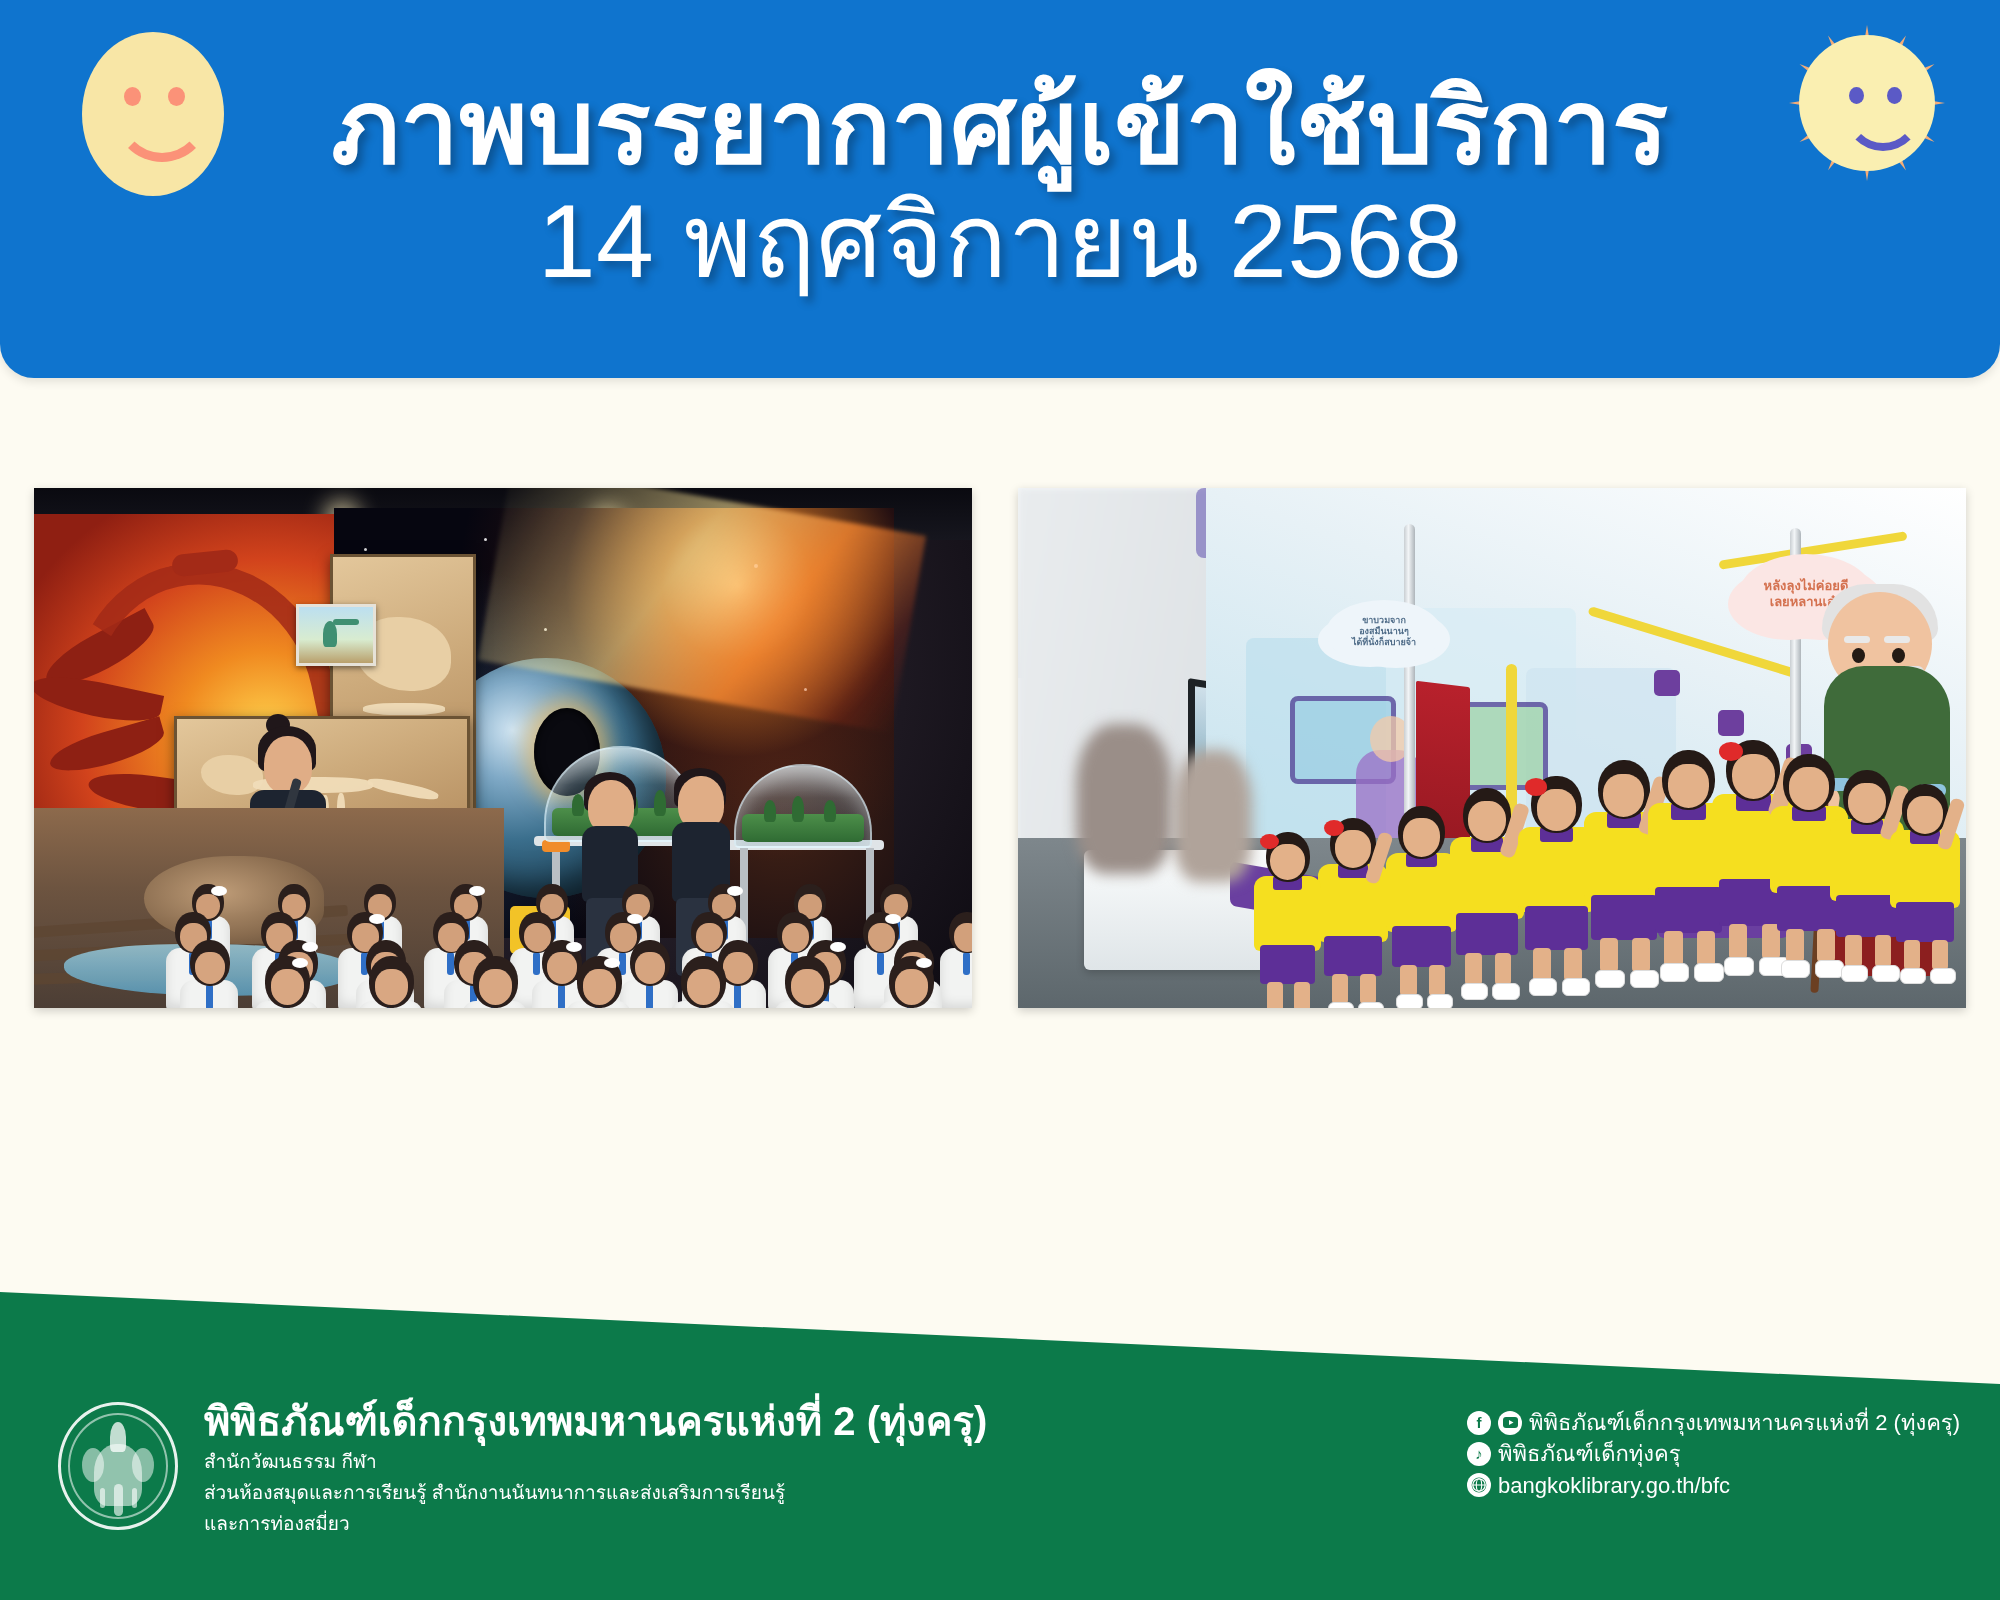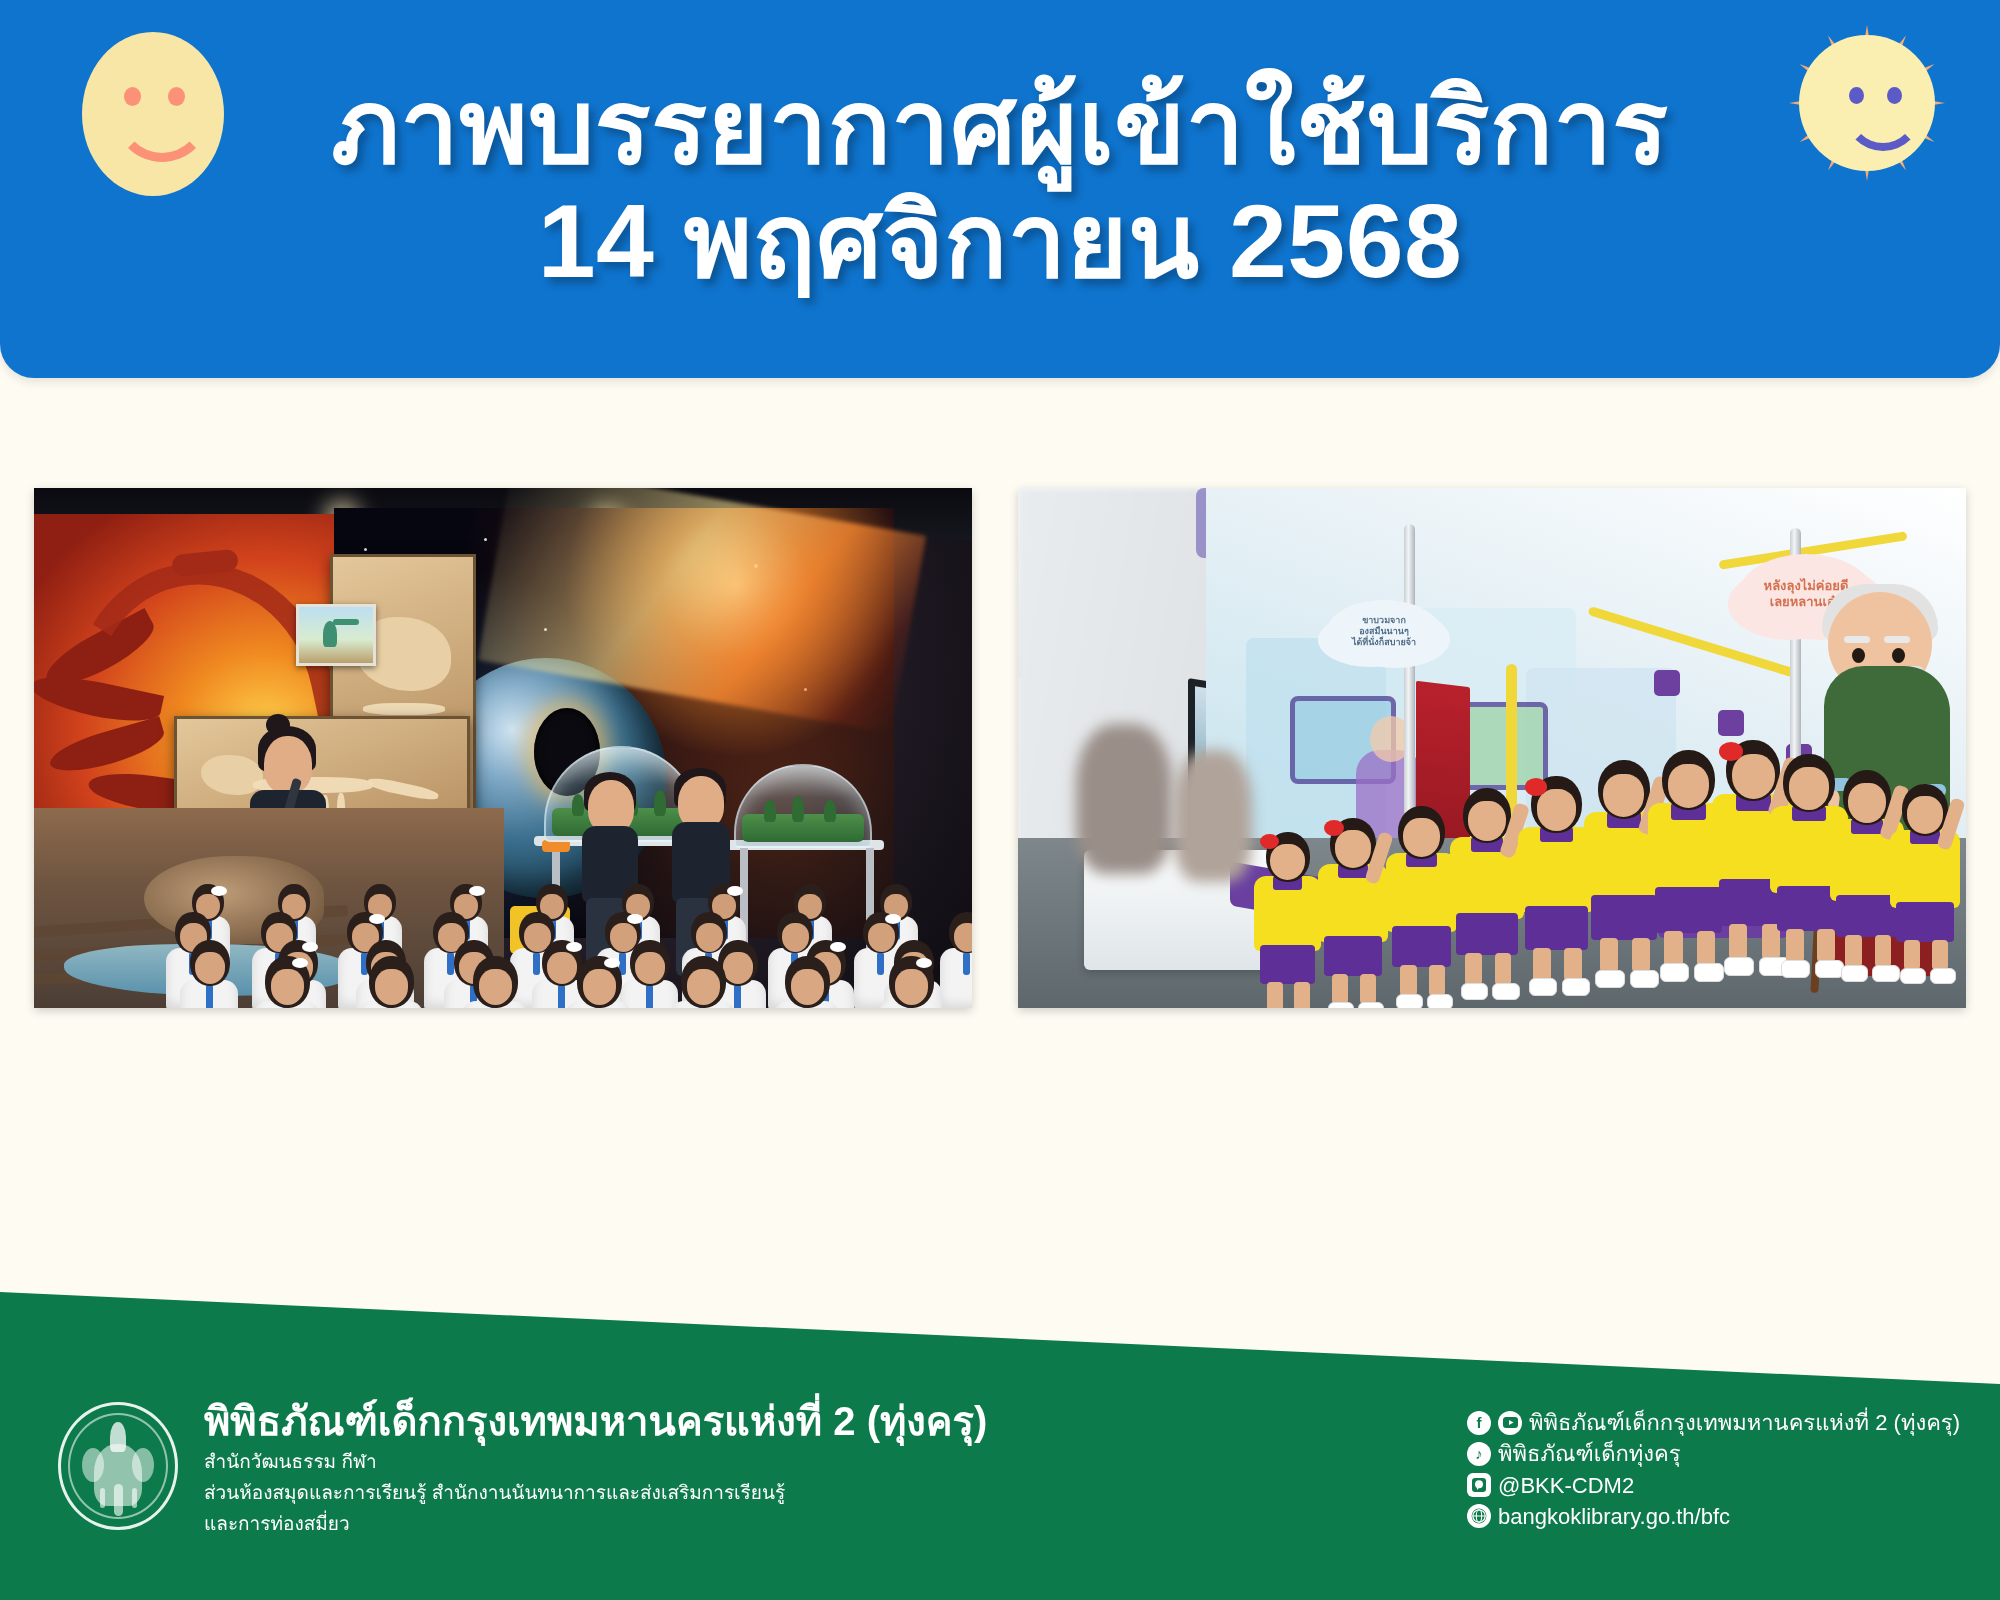--- a/index.html
+++ b/index.html
@@ -28,21 +28,21 @@
     text-align:center;color:#fff;
     text-shadow:5px 6px 8px rgba(0,0,0,.28);
     letter-spacing:.5px;
     z-index:3;position:relative;
     margin-top:-8px;
   }
   .title-line1{
     font-size:104px;font-weight:700;line-height:1.08;white-space:nowrap;
   }
   .title-line2{
-    font-size:104px;font-weight:700;line-height:1.12;white-space:nowrap;text-align:center;
+    font-size:104px;font-weight:400;line-height:1.12;white-space:nowrap;text-align:center;
   }
 
   
   .smiley{
     position:absolute;left:82px;top:32px;width:142px;height:164px;
     background:#F8E6A6;border-radius:50%;z-index:2;
   }
   .smiley .eye{position:absolute;width:17px;height:19px;border-radius:50%;background:#FB9278;top:55px;}
   .smiley .eye.l{left:42px;} .smiley .eye.r{left:86px;}
   .smiley .mouth{
@@ -954,30 +954,20 @@
             </svg>
         </span>
         <span class="lbl">พิพิธภัณฑ์เด็กกรุงเทพมหานครแห่งที่ 2 (ทุ่งครุ)</span>
       </div>
 
       <div class="c-row">
         <span class="ic">♪</span>
         <span class="lbl">พิพิธภัณฑ์เด็กทุ่งครุ</span>
       </div>
 
-      <div class="c-row">
-        <span class="ic sq">
-          <svg width="14" height="14" viewBox="0 0 14 14">
-              <rect x="0" y="0" width="14" height="14" rx="3" fill="#0C7A4A"></rect>
-              <circle cx="7" cy="6.2" r="4" fill="#fff"></circle>
-              <polygon points="4.6,9 7.4,9 5.2,12" fill="#fff"></polygon>
-            </svg>
-        </span>
-        <span class="lbl">@BKK-CDM2</span>
-      </div>
 
       <div class="c-row">
         <span class="ic">
           <svg width="16" height="16" viewBox="0 0 16 16">
               <circle cx="8" cy="8" r="7.4" fill="#0C7A4A"></circle>
               <circle cx="8" cy="8" r="6.2" fill="none" stroke="#fff" stroke-width="1.3"></circle>
               <ellipse cx="8" cy="8" rx="2.7" ry="6.2" fill="none" stroke="#fff" stroke-width="1.1"></ellipse>
               <line x1="1.8" y1="8" x2="14.2" y2="8" stroke="#fff" stroke-width="1.1"></line>
             </svg>
         </span>

